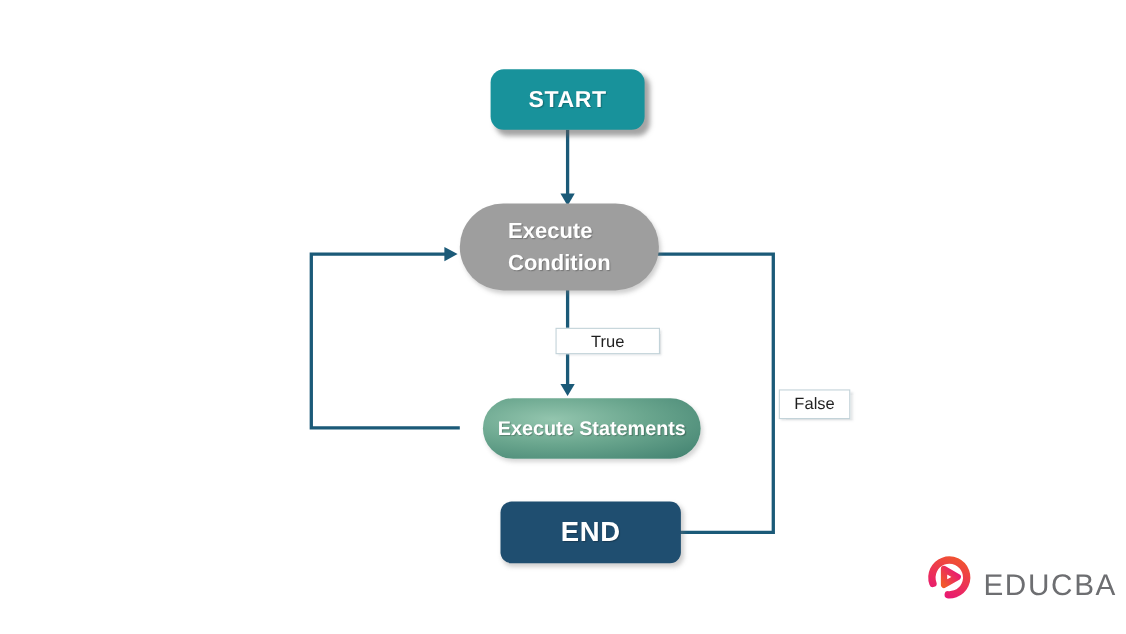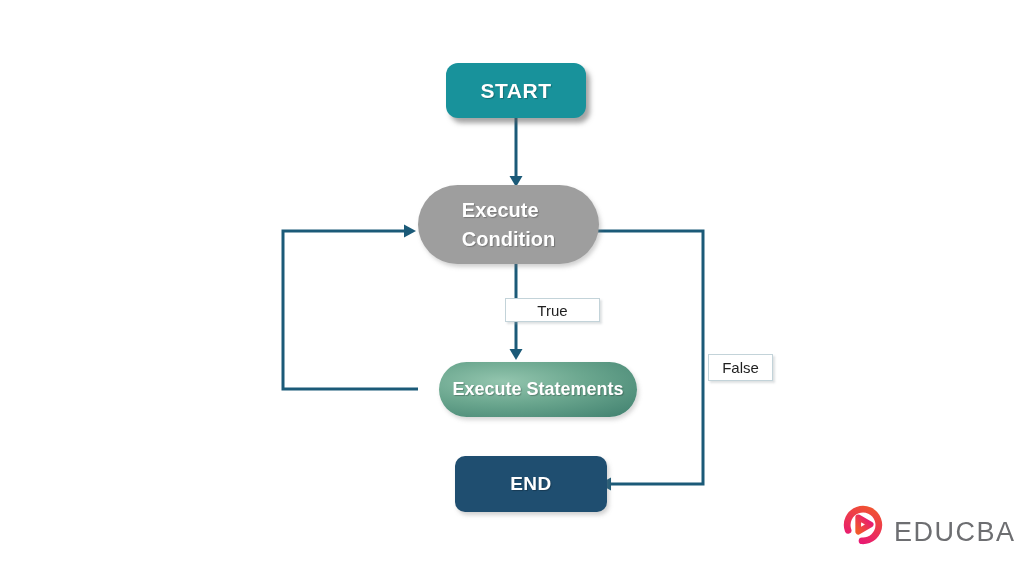--- a/index.html
+++ b/index.html
@@ -58,24 +58,24 @@
   }
   .node-evaluate .lbl { white-space: pre-line; }
   .node-execute {
     left: 439px; top: 362px; width: 198px; height: 55px;
     background: radial-gradient(ellipse at 32% 35%, var(--exec-from) 0%, var(--exec-mid) 45%, var(--exec-to) 100%);
     border-radius: 28px;
     font-size: 18px;
     box-shadow: 2px 3px 4px rgba(120,120,120,0.3);
   }
   .node-end {
-    left: 455px; top: 456px; width: 152px; height: 56px;
+    left: 455px; top: 456px; width: 164px; height: 56px;
     background: var(--end-fill);
     border-radius: 10px;
-    font-size: 19px;
+    font-size: 25px;
     letter-spacing: 0.5px;
     box-shadow: 2px 3px 4px rgba(120,120,120,0.35);
   }
 
   
   .edge-label {
     position: absolute;
     z-index: 3;
     background: #ffffff;
     border: 1px solid var(--label-border);

